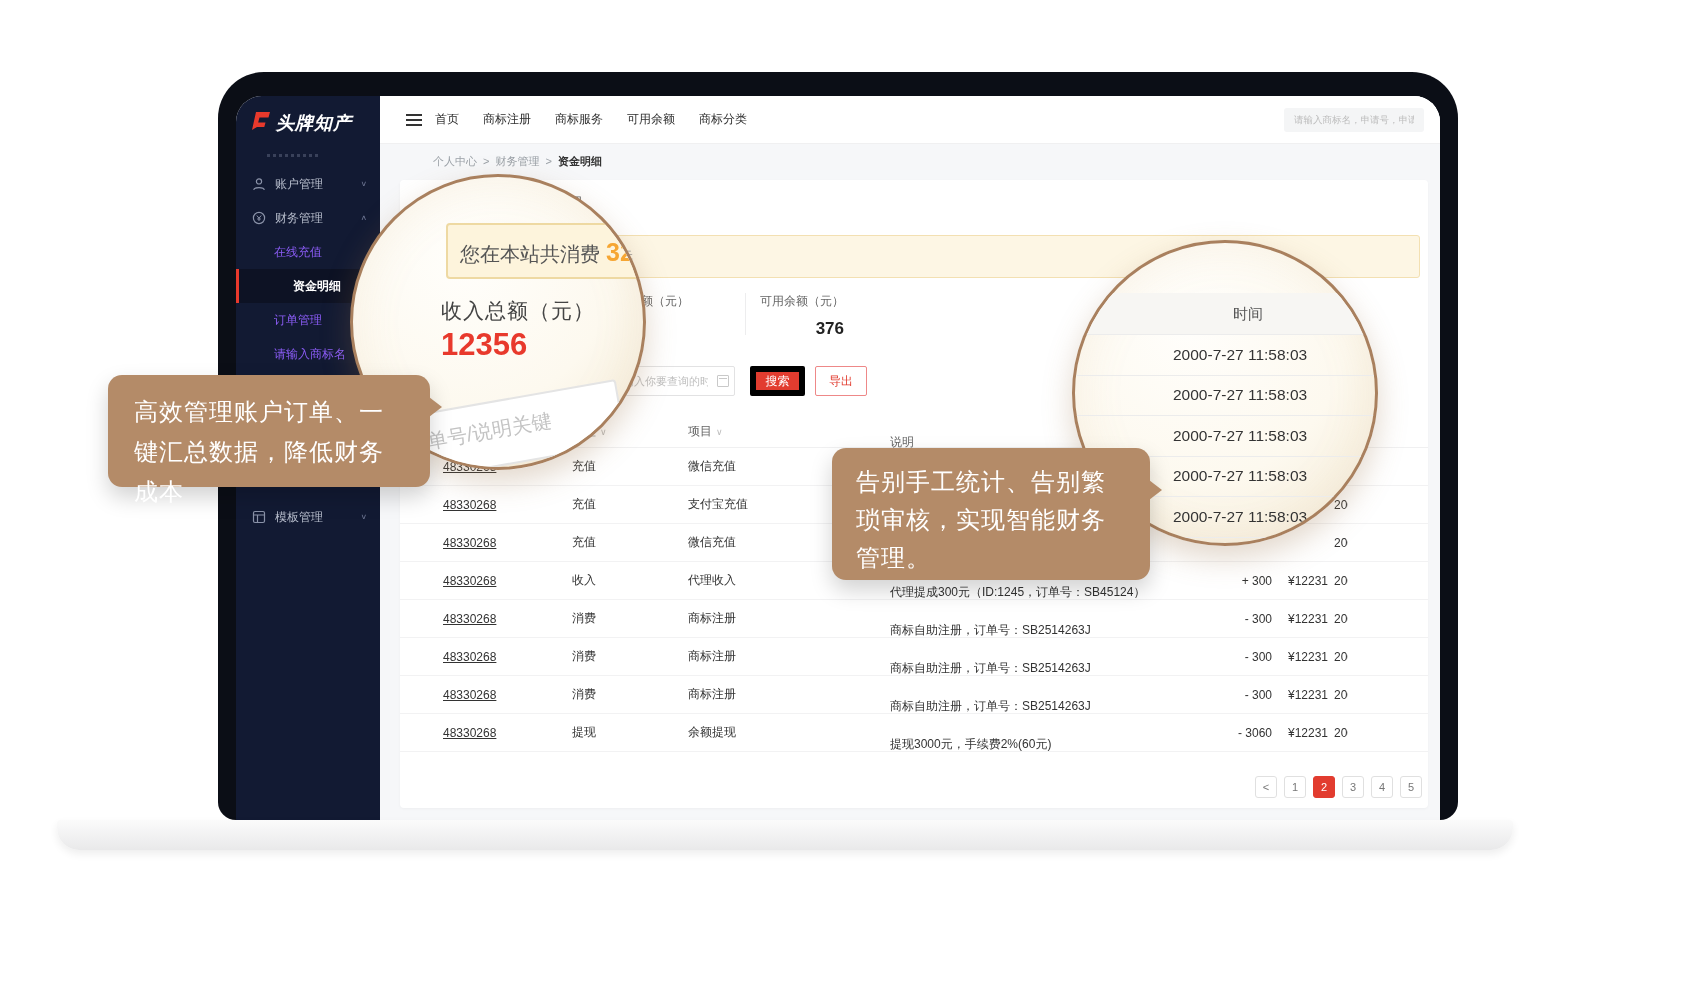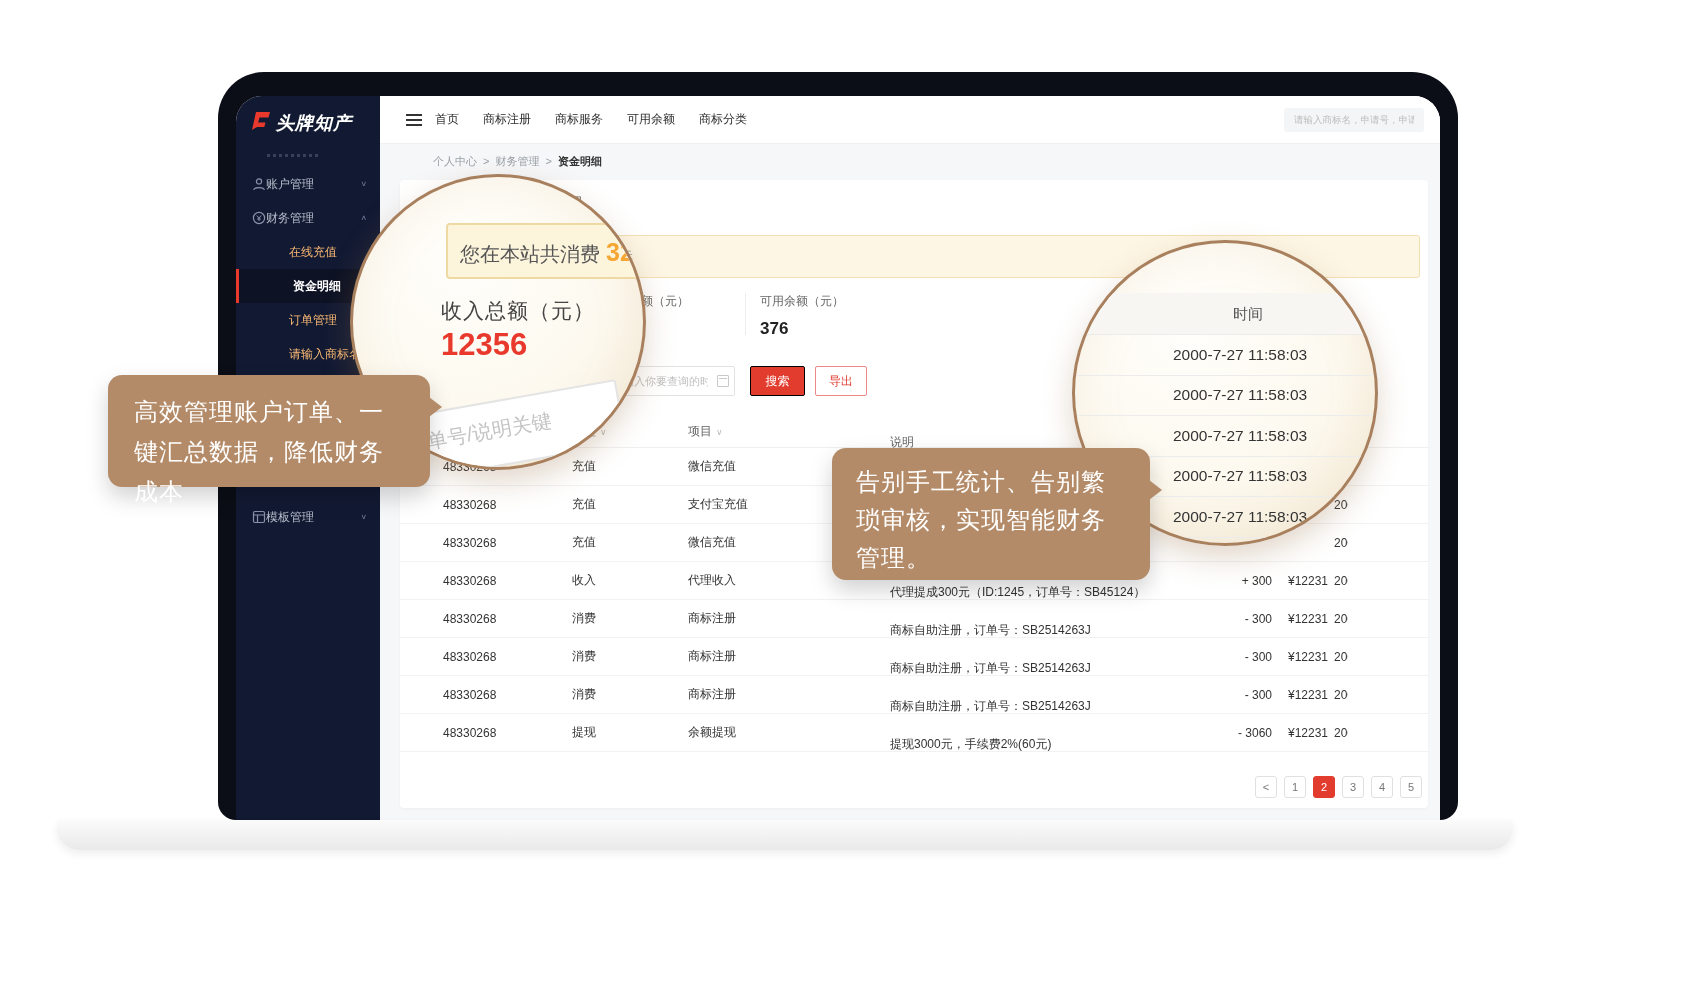--- a/index.html
+++ b/index.html
@@ -14,24 +14,24 @@
           background:linear-gradient(#fbfbfb,#e9e9ea); border-radius:3px 3px 22px 22px;
           box-shadow:0 4px 8px rgba(0,0,0,.07); }
 
   
   .sidebar { width:144px; background:#121a33; flex:0 0 144px; display:flex; flex-direction:column; }
   .logo { height:54px; padding:15px 0 0 13px; display:flex; align-items:flex-start; gap:5px; }
   .logo-text { color:#fff; font-size:18px; font-weight:bold; font-style:italic; letter-spacing:1px; }
   .logo-sub { width:54px; height:3px; margin:4px 0 0 31px;
               background:repeating-linear-gradient(90deg,#39415a 0 3px,transparent 3px 6px); }
   .side-item { height:34px; display:flex; align-items:center; padding-left:16px;
-               color:#b7bdcc; font-size:12px; gap:0; cursor:pointer; }
+               color:#b7bdcc; font-size:12px; gap:9px; cursor:pointer; }
   .side-item .chev { margin-left:auto; margin-right:13px; color:#6b7390; font-size:9px; transform:scaleY(.8); }
-  .sub-item { height:34px; display:flex; align-items:center; padding-left:53px;
-              color:#fdba74; font-size:12px; cursor:pointer; }
+  .sub-item { height:34px; display:flex; align-items:center; padding-left:38px;
+              color:#8b5cf6; font-size:12px; cursor:pointer; }
   .sub-item.active { color:#ffffff; font-weight:bold; background:rgba(0,0,0,.28);
                      border-left:3px solid #e8392c; padding-left:54px; }
   .side-spacer { height:95px; }
   .sicon { width:14px; height:14px; flex:0 0 14px; }
 
   
   .main { flex:1; display:flex; flex-direction:column; background:#f6f7f9; min-width:0; }
   .topnav { height:48px; background:#fff; border-bottom:1px solid #f0f0f1;
             display:flex; align-items:center; flex:0 0 48px; }
   .burger { width:16px; height:12px; margin-left:26px; border-top:2px solid #333; border-bottom:2px solid #333;
@@ -54,43 +54,43 @@
   .tab1u { position:absolute; left:25px; top:33px; width:52px; height:2px; background:#e23c2f; }
   .tab2 { position:absolute; left:130px; top:13px; font-size:13px; color:#666; cursor:pointer; }
   .banner { position:absolute; left:8px; right:8px; top:55px; height:43px;
             background:#fdf6e4; border:1px solid #f3e0b2; border-radius:3px; }
   .banner-prefix { position:absolute; left:17px; top:14px; font-size:12px; color:#999; }
   .banner-val { position:absolute; left:180px; top:12px; font-size:13px; font-weight:bold; color:#f6a632; }
   .banner-unit { font-size:12px; color:#999; font-weight:normal; margin-left:3px; }
   .stats { position:absolute; left:0; right:0; top:105px; height:62px; }
   .stat { position:absolute; top:8px; }
   .stat-label { font-size:12px; color:#666; }
-  .stat-value { font-size:17px; font-weight:bold; color:#222; margin-top:9px; }
+  .stat-value { font-size:17px; font-weight:bold; color:#222; margin-top:9px;text-align:right; }
   .stat-value.red { color:#e8392c; }
   .stat-div { position:absolute; top:8px; width:1px; height:42px; background:#ededee; }
   .filter { position:absolute; left:20px; right:0; top:186px; height:30px; }
   .f-input { position:absolute; height:30px; border:1px solid #e2e2e3; border-radius:2px;
              font-size:11px; color:#555; padding:0 10px; outline:none; background:#fff; }
   .f-input::placeholder { color:#bfbfbf; }
   .kw { left:0; width:180px; }
   .dt { left:192px; width:123px; padding-right:26px; }
   .cal { position:absolute; left:297px; top:9px; width:12px; height:12px; border:1px solid #c9c9c9;
          border-radius:1px; }
   .cal:before { content:""; position:absolute; left:1px; right:1px; top:2px; height:1px; background:#c9c9c9; }
   .btn { position:absolute; height:30px; border-radius:2px; font-size:12px; display:flex;
          align-items:center; justify-content:center; cursor:pointer; }
-  .btn-search { left:330px; width:55px; background:#e23c2f; color:#fff; border:1px solid #000000; }
+  .btn-search { left:330px; width:55px; background:#e23c2f; color:#fff; border:6px solid #000000; }
   .btn-export { left:395px; width:52px; background:#fff; color:#e23c2f; border:1px solid #e88; }
 
   
   .table { position:absolute; left:0; right:0; top:235px; }
   .thead, .trow { display:flex; align-items:center; }
   .thead { height:33px; font-size:12px; color:#666; border-bottom:1px solid #f0f0f1; }
   .trow { height:38px; font-size:12px; color:#333; border-bottom:1px solid #f2f2f3; }
-  .c1 { width:129px; padding-left:43px; }
+  .c1 { width:129px; padding-left:43px;text-decoration:underline; }
   .c2 { width:116px; padding-left:43px; }
   .c3 { width:202px; padding-left:43px; }
   .c4 { width:302px; padding-left:43px; white-space:nowrap; overflow:hidden;margin-top:23px; }
   .c5 { width:123px; text-align:right; white-space:nowrap; }
   .c6 { width:48px; padding-left:16px; white-space:nowrap; overflow:visible; }
   .c7 { width:14px; margin-left:14px; white-space:nowrap; overflow:hidden; }
   .caret { font-size:9px; color:#bbb; margin-left:4px; }
 
   .pagination { position:absolute; right:6px; top:596px; display:flex; gap:7px; }
   .pg { min-width:22px; height:22px; padding:0 4px; border:1px solid #e0e0e0; border-radius:3px;

